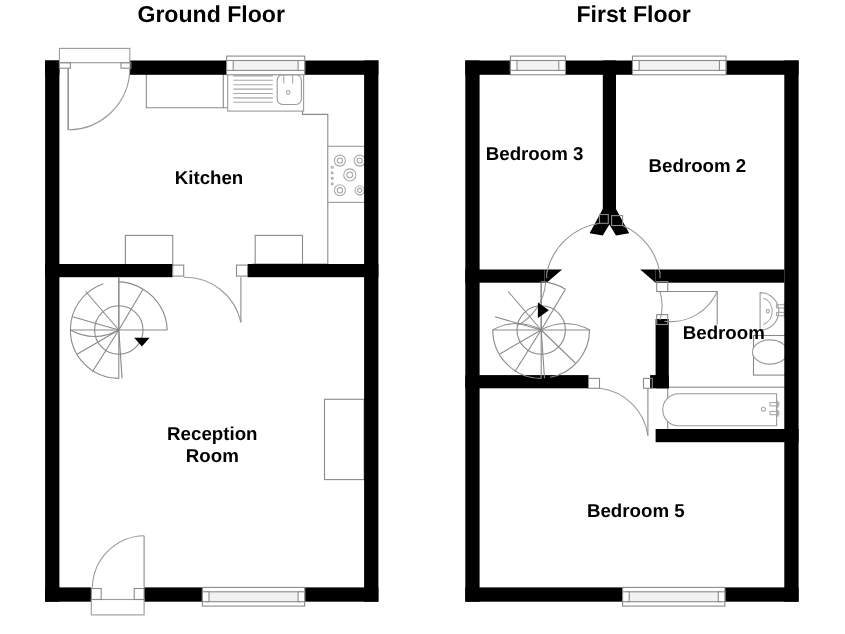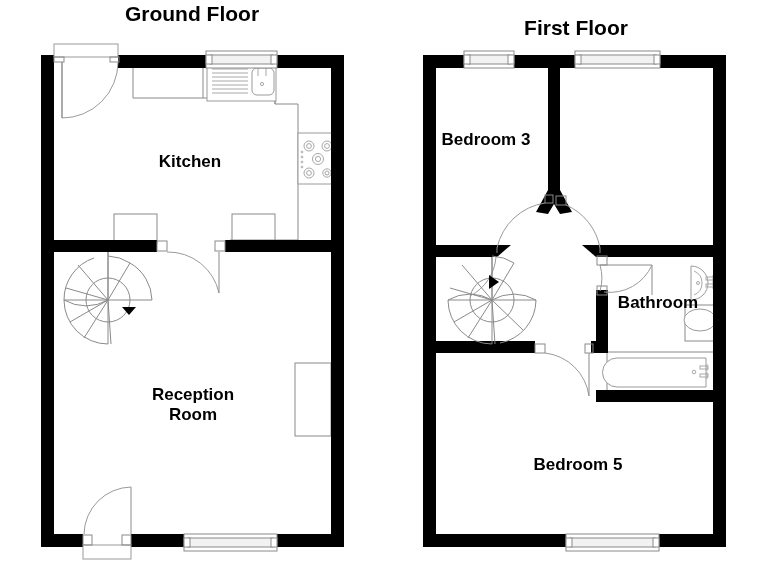--- a/index.html
+++ b/index.html
@@ -23,21 +23,21 @@
     position: absolute;
     font-family: "Liberation Sans", sans-serif;
     font-weight: bold;
     font-size: 21px;
     color: #000000;
     letter-spacing: 0px;
     text-align: center;
     white-space: nowrap;
   }
   #title-ground { left: 0px; top: 2px; width: 384px; }
-  #title-first  { left: 384px; top: 16px; width: 384px; }
+  #title-first  { left: 384px; top: 2px; width: 384px; }
 
   .room-label {
     position: absolute;
     font-family: "Liberation Sans", sans-serif;
     font-weight: bold;
     font-size: 17px;
     color: #000000;
     text-align: center;
     white-space: nowrap;
     line-height: 1.15;
@@ -327,18 +327,19 @@
 
   <div class="room-label" id="lbl-reception" style="left:113px; top:385px; width:160px;">
     <div>Reception</div>
     <div>Room</div>
   </div>
 
   <div class="room-label" id="lbl-kitchen" style="left:110px; top:152px; width:160px;">Kitchen</div>
 
   <div class="room-label" id="lbl-bed3" style="left:406px; top:130px; width:160px;">Bedroom 3</div>
 
-
-  <div class="room-label" id="lbl-bath" style="left:578px; top:293px; width:160px;">Bathroom</div>
+  <div class="room-label" id="lbl-bed2" style="left:554px; top:141px; width:160px;">Bedroom 2</div>
+
+  <div class="room-label" id="lbl-bath" style="left:578px; top:293px; width:160px;">Bedroom</div>
 
   <div class="room-label" id="lbl-bed1" style="left:498px; top:455px; width:160px;">Bedroom 5</div>
 
 </div>
 
 </body></html>

